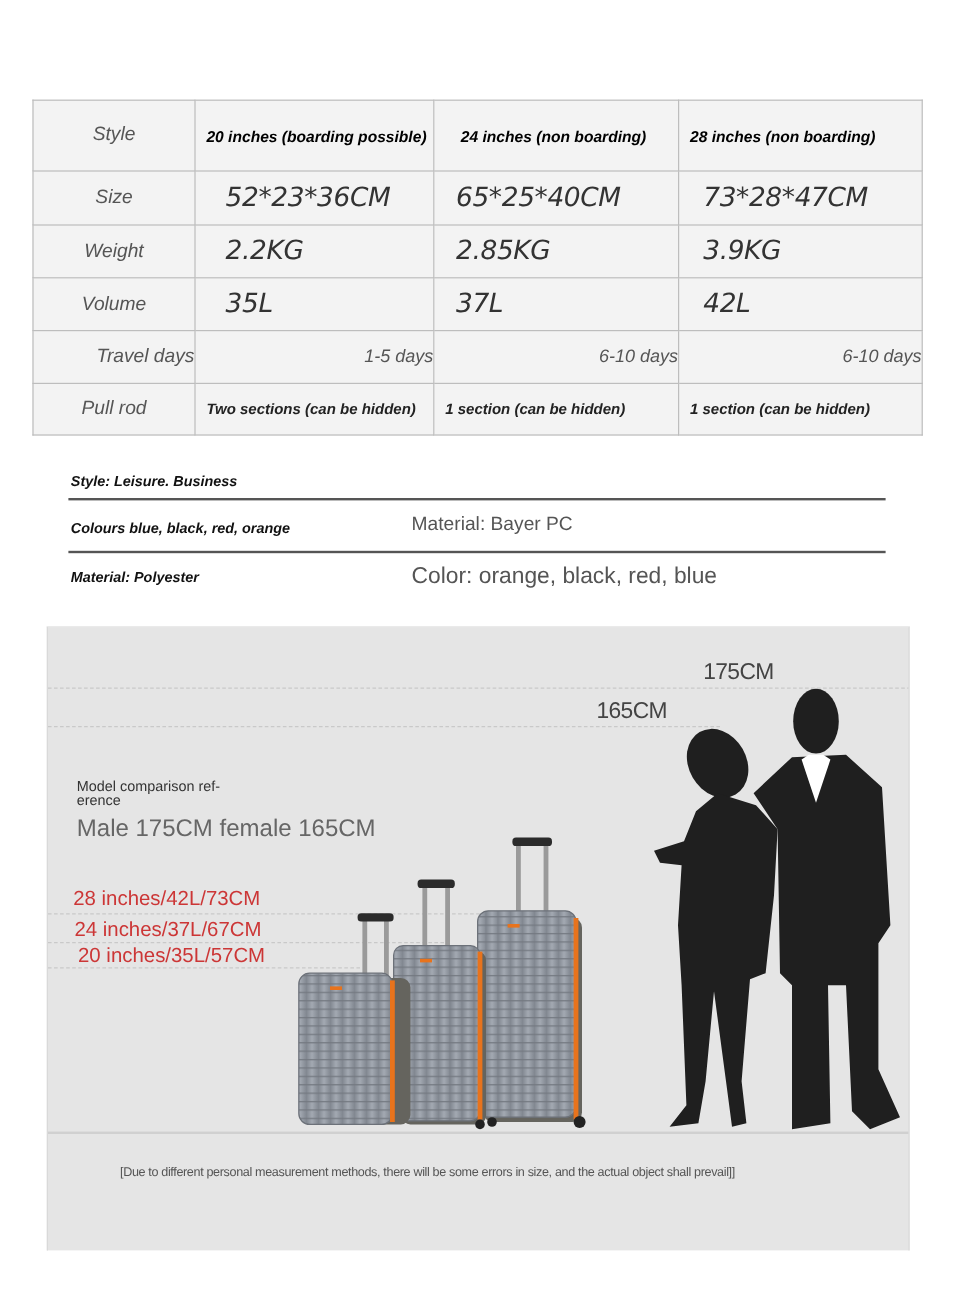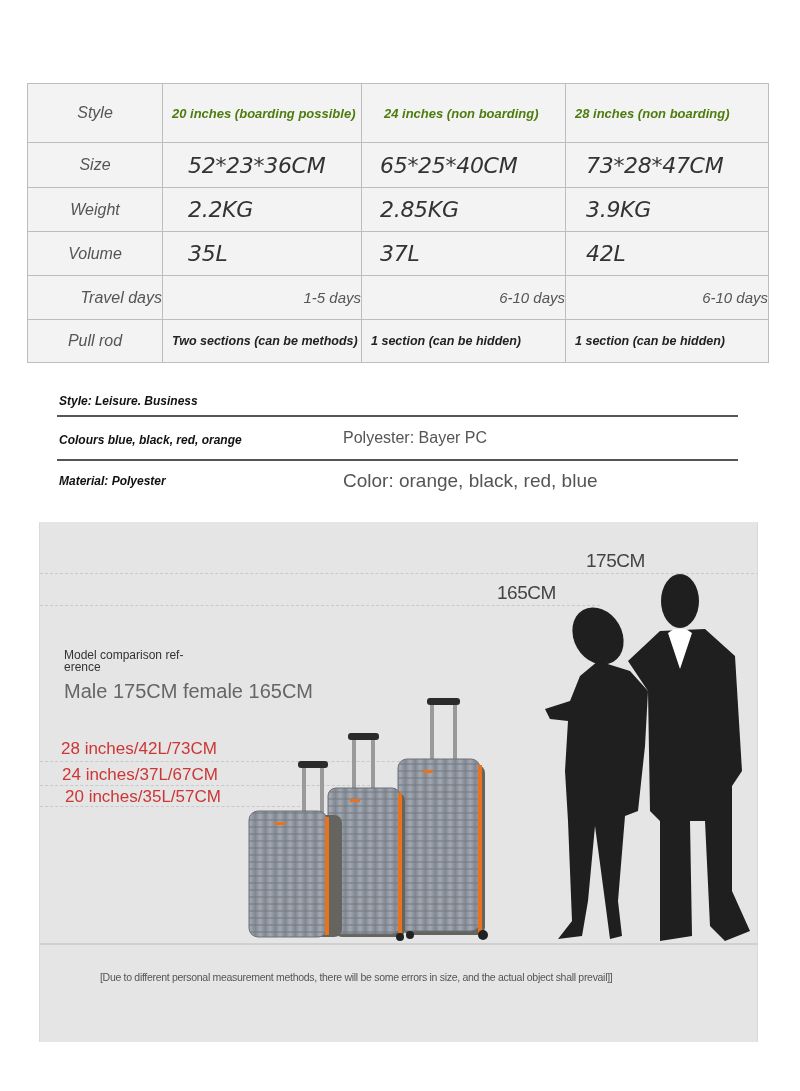--- a/index.html
+++ b/index.html
@@ -16,21 +16,21 @@
   .spec-table tr.r1 td { height: 45px; }
   .spec-table tr.r2 td { height: 44px; }
   .spec-table tr.r3 td { height: 44px; }
   .spec-table tr.r4 td { height: 44px; text-align: right; }
   .spec-table tr.r5 td { height: 43px; }
   .col0 { width: 135px; }
   .col1 { width: 199px; }
   .col2 { width: 204px; }
   .col3 { width: 203px; }
   .label-cell { text-align: center; font-size: 16px; color: #555; }
-  .hdr-cell { font-size: 13px; font-weight: bold; color: #4d7c0f; padding-left: 9px; }
+  .hdr-cell { font-size: 13px; font-weight: bold; color: #000000; padding-left: 9px; }
   .big-cell { font-size: 22px; color: #333; padding-left: 25px; font-family: "DejaVu Sans", sans-serif; letter-spacing: -0.3px; }
   .mid-cell { font-size: 15px; color: #555; padding-left: 21px; }
   .rod-cell { font-size: 12.5px; font-weight: bold; color: #222; padding-left: 9px; }
 
   
   .attr { position: absolute; font-size: 12px; font-weight: bold; color: #111; font-style: italic; }
   .attr-light { position: absolute; color: #555; }
   .rule { position: absolute; left: 57px; width: 681px; height: 2px; background: #555; }
 
   
@@ -84,31 +84,31 @@
     <td class="big-cell" style="padding-left:20px">42L</td>
   </tr>
   <tr class="r4">
     <td class="label-cell">Travel days</td>
     <td class="mid-cell">1-5 days</td>
     <td class="mid-cell" style="padding-left:15px">6-10 days</td>
     <td class="mid-cell">6-10 days</td>
   </tr>
   <tr class="r5">
     <td class="label-cell">Pull rod</td>
-    <td class="rod-cell">Two sections (can be methods)</td>
+    <td class="rod-cell">Two sections (can be hidden)</td>
     <td class="rod-cell">1 section (can be hidden)</td>
     <td class="rod-cell">1 section (can be hidden)</td>
   </tr>
 </tbody>
   </table>
 
 <div class="attr" style="left:59px; top:394px;">Style: Leisure. Business</div>
 <div class="rule" style="top:415px;"></div>
 <div class="attr" style="left:59px; top:433px;">Colours blue, black, red, orange</div>
-<div class="attr-light" style="left:343px; top:429px; font-size:16px;">Polyester: Bayer PC</div>
+<div class="attr-light" style="left:343px; top:429px; font-size:16px;">Material: Bayer PC</div>
 <div class="rule" style="top:459px;"></div>
 <div class="attr" style="left:59px; top:474px;">Material: Polyester</div>
 <div class="attr-light" style="left:343px; top:470px; font-size:19px;">Color: orange, black, red, blue</div>
 
 <div class="panel">
 
   <div class="dash" style="left:0; top:50px; width:719px;"></div>
   <div class="dash" style="left:0; top:82px; width:560px;"></div>
   <div class="h-label" style="left:546px; top:27px;">175CM</div>
   <div class="h-label" style="left:457px; top:59px;">165CM</div>

